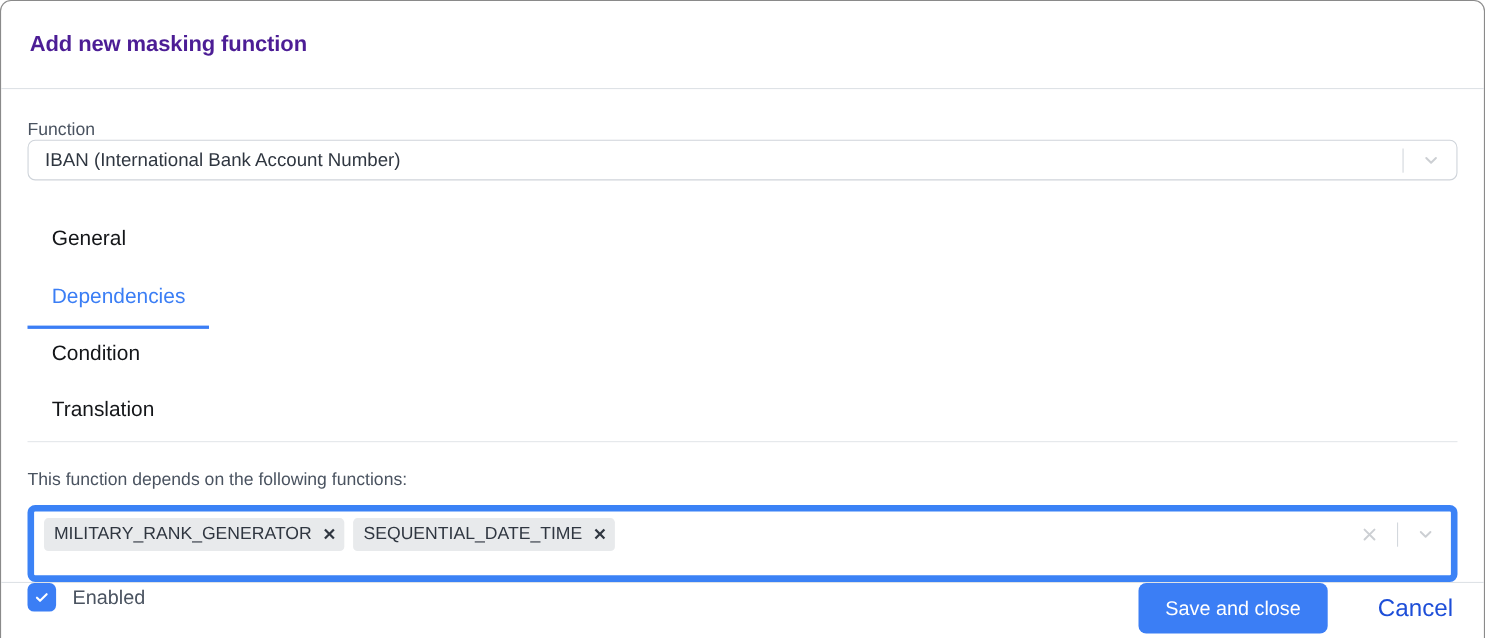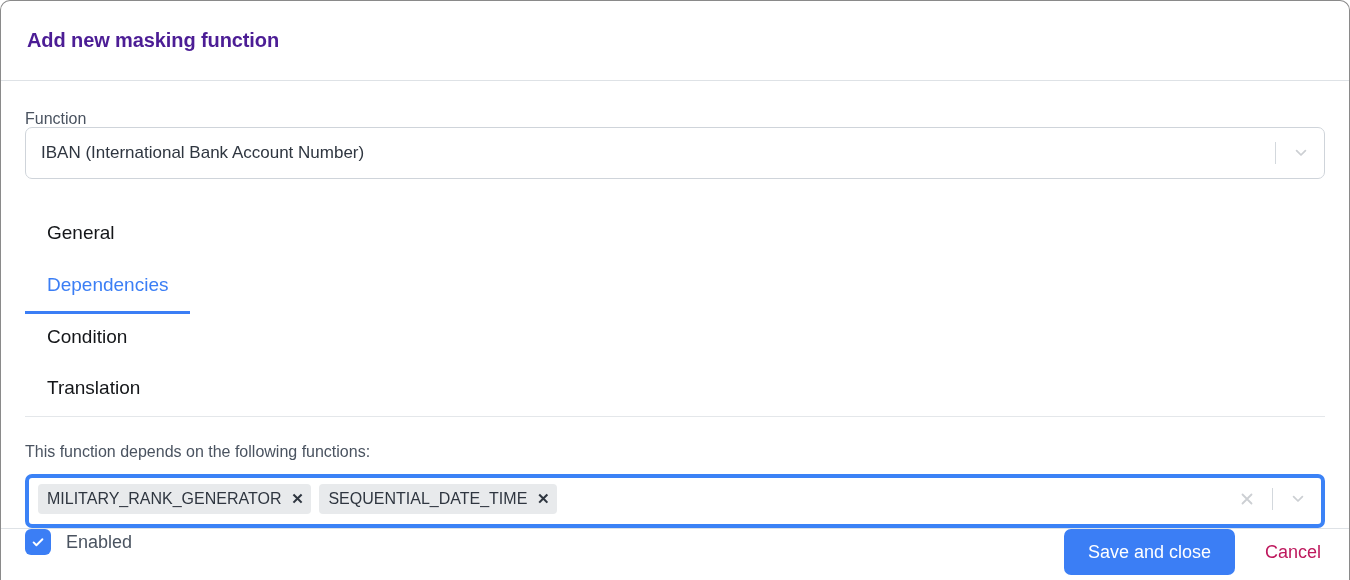--- a/index.html
+++ b/index.html
@@ -59,21 +59,21 @@
     font-size: 16px;
     color: #4a5360;
     margin-top: 30px;
     line-height: 1;
   }
 
   
   .select-control {
     position: relative;
     box-sizing: border-box;
-    height: 52px;
+    height: 37px;
     border: 1px solid #cfd4da;
     border-radius: 7px;
     background: #fff;
     display: flex;
     align-items: center;
     padding: 0 0 0 15px;
   }
   .select-value {
     font-size: 17px;
     color: #2f3640;
@@ -148,26 +148,26 @@
     font-size: 16px;
     color: #4a5360;
     margin-top: 27px;
     margin-bottom: 14px;
     line-height: 1;
   }
 
   .multiselect {
     box-sizing: border-box;
     min-height: 54px;
-    border: 4px solid #3b82f6;
+    border: 6px solid #3b82f6;
     border-radius: 7px;
     background: #fff;
     display: flex;
     align-items: center;
-    padding: 0 0 4px 9px;
+    padding: 0 0 16px 9px;
   }
   .chips {
     display: flex;
     align-items: center;
     flex: 1 1 auto;
     gap: 8px;
     flex-wrap: wrap;
     padding: 6px 0;
   }
   .chip {
@@ -224,40 +224,40 @@
     flex: 0 0 auto;
   }
   .checkbox svg { display:block; }
   .enabled-label {
     font-size: 18px;
     color: #4a5360;
   }
   .footer-actions {
     display: flex;
     align-items: center;
-    gap: 26px;
+    gap: 42px;
     flex: 0 0 auto;
   }
   .btn-primary {
     background: #3b7ef5;
     color: #ffffff;
     border: none;
     border-radius: 7px;
     font-size: 18px;
     font-family: "Liberation Sans", sans-serif;
     padding: 0 24px;
     height: 46px;
     cursor: pointer;
     white-space: nowrap;
   }
   .btn-link {
     background: transparent;
     border: none;
-    color: #be185d;
-    font-size: 18px;
+    color: #1d4ed8;
+    font-size: 22px;
     font-family: "Liberation Sans", sans-serif;
     cursor: pointer;
     padding: 0 4px;
     white-space: nowrap;
   }
 </style>
 </head>
 <body>
 
 <div class="modal">

